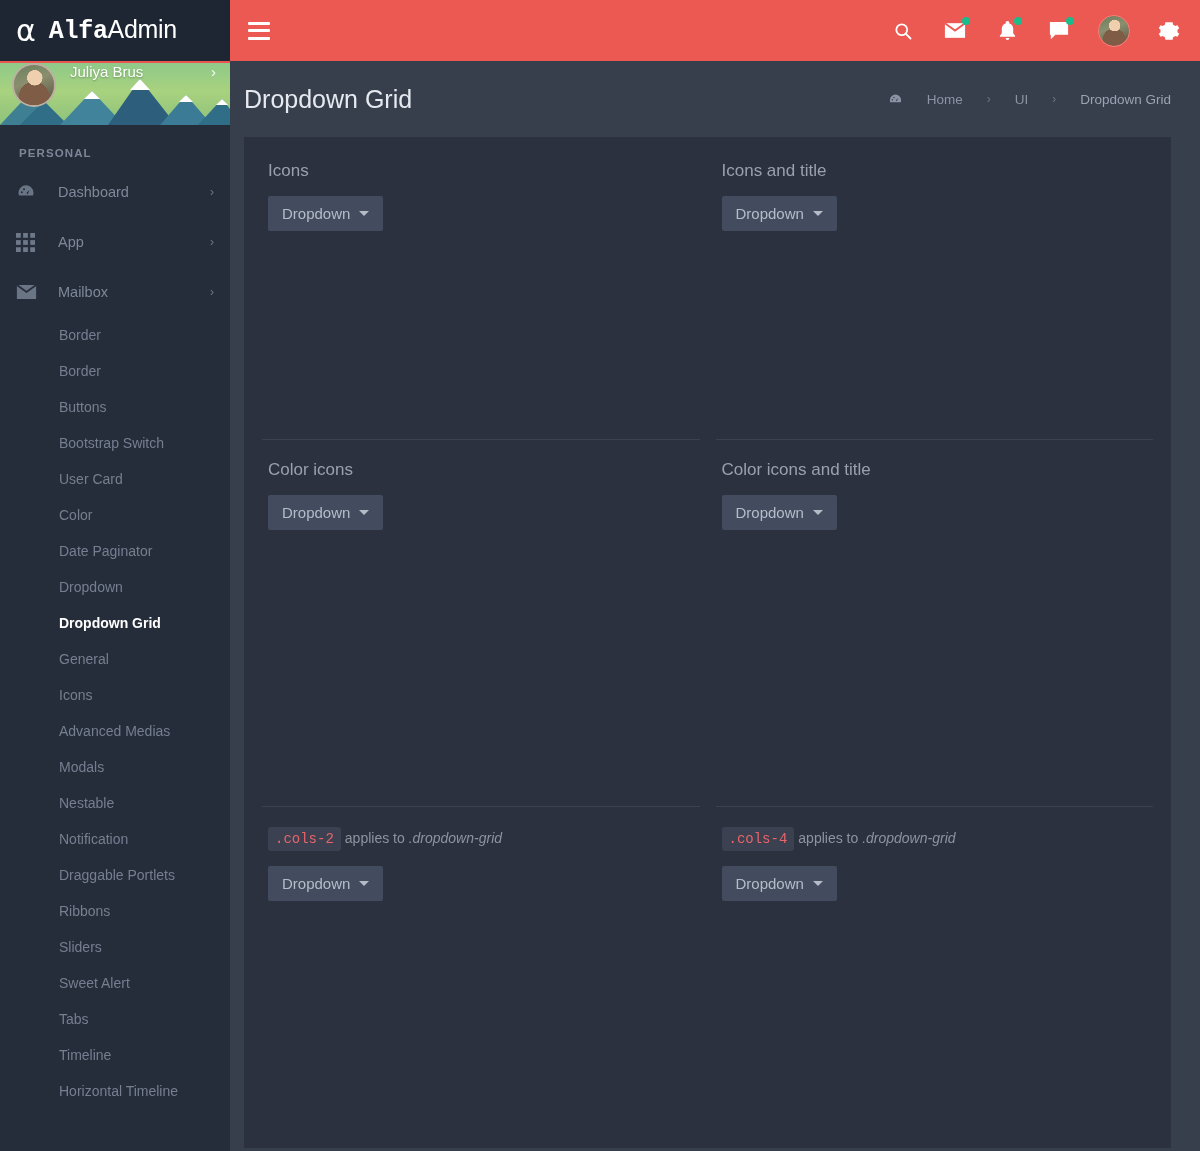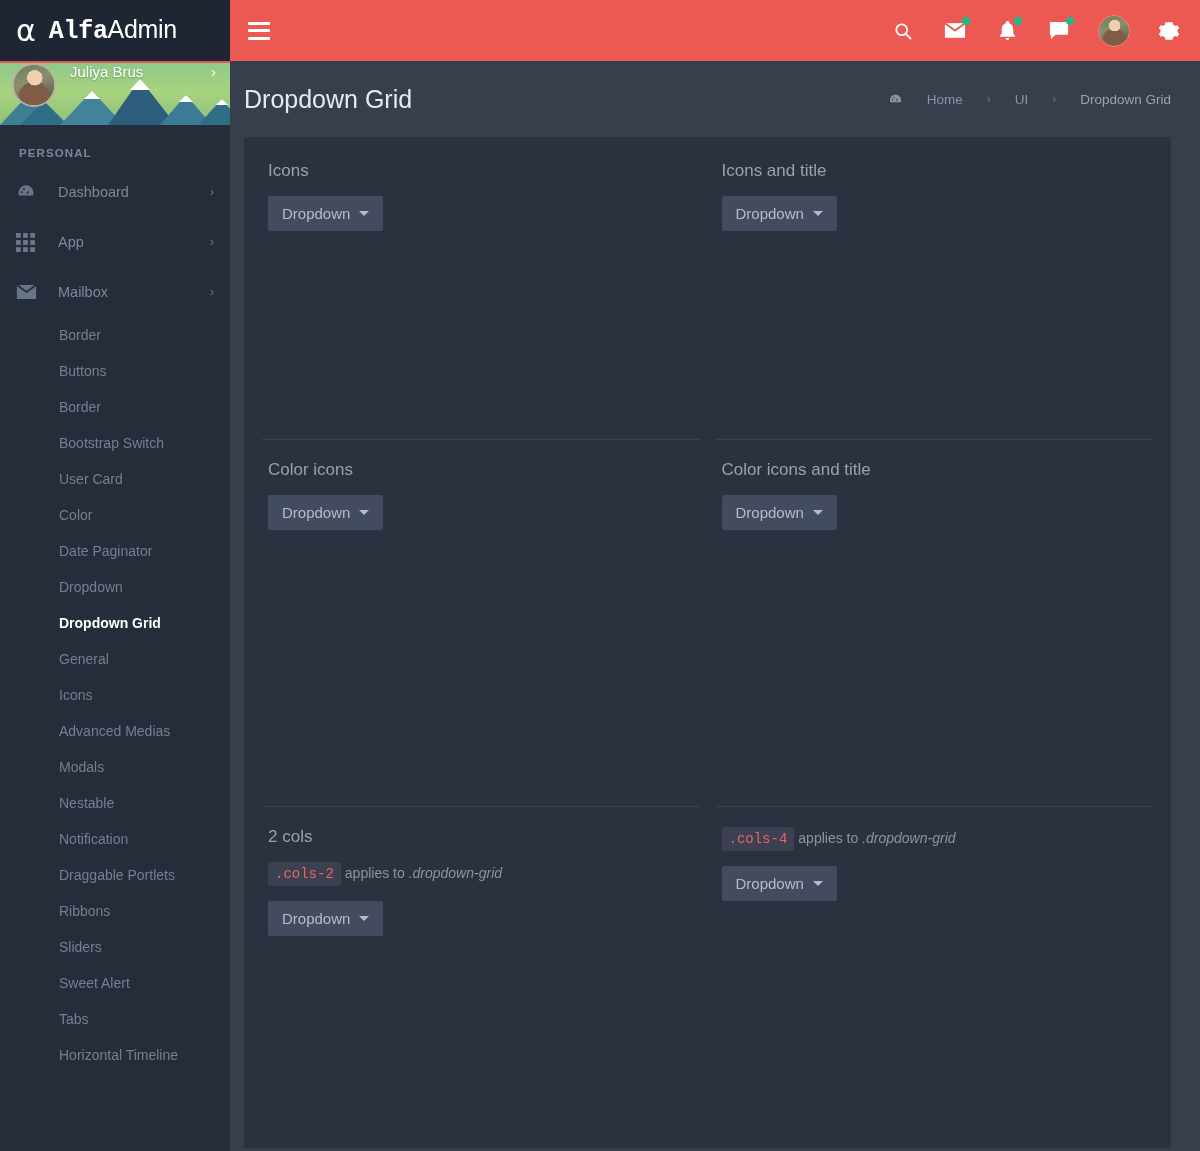--- a/index.html
+++ b/index.html
@@ -280,39 +280,40 @@
             <path d="M1 1l11 8 11-8" fill="none" stroke="#262d3a" stroke-width="2"></path>
         </svg>
       </span>
       <span>Mailbox</span>
       <span class="nav-chevron">›</span>
     </div>
 
 
     <div class="subnav">
       <a class="subnav-item">Border</a>
+      <a class="subnav-item">Border</a>
       <a class="subnav-item">Buttons</a>
-      <a class="subnav-item">Border</a>
       <a class="subnav-item">Bootstrap Switch</a>
       <a class="subnav-item">User Card</a>
       <a class="subnav-item">Color</a>
       <a class="subnav-item">Date Paginator</a>
       <a class="subnav-item">Dropdown</a>
       <a class="subnav-item active">Dropdown Grid</a>
       <a class="subnav-item">General</a>
       <a class="subnav-item">Icons</a>
       <a class="subnav-item">Advanced Medias</a>
       <a class="subnav-item">Modals</a>
       <a class="subnav-item">Nestable</a>
       <a class="subnav-item">Notification</a>
       <a class="subnav-item">Draggable Portlets</a>
       <a class="subnav-item">Ribbons</a>
       <a class="subnav-item">Sliders</a>
       <a class="subnav-item">Sweet Alert</a>
       <a class="subnav-item">Tabs</a>
+      <a class="subnav-item">Timeline</a>
       <a class="subnav-item">Horizontal Timeline</a>
     </div>
   </aside>
 
   <div class="main">
 
     <header class="topbar">
       <div class="hamburger">
         <span></span>
         <span></span>
@@ -417,21 +418,20 @@
               <span class="caret"></span>
             </button>
             <div class="spacer-mid"></div>
           </div>
         </div>
       </div>
 
       <div class="grid-row">
         <div class="grid-col">
           <div class="block with-rule">
-            <div class="block-title">2 cols</div>
             <div class="block-desc"><code class="code-badge">.cols-2</code><span>applies to </span><em>.dropdown-grid</em></div>
             <button class="dropdown-btn">
               <span>Dropdown</span>
               <span class="caret"></span>
             </button>
             <div class="spacer-last"></div>
           </div>
         </div>
         <div class="grid-col">
           <div class="block with-rule">

